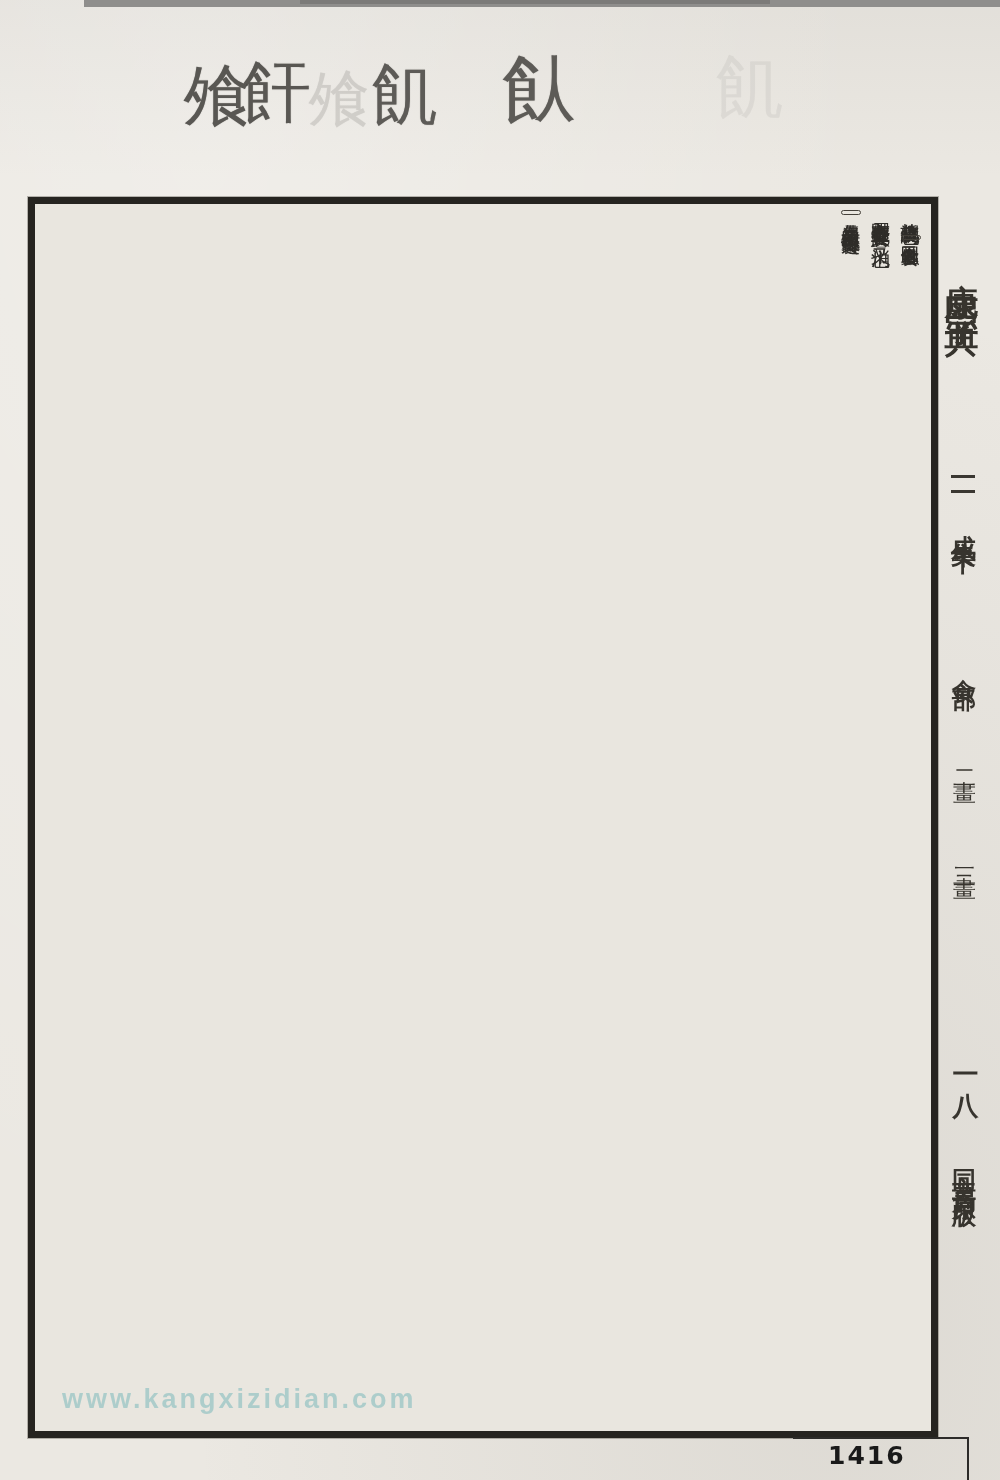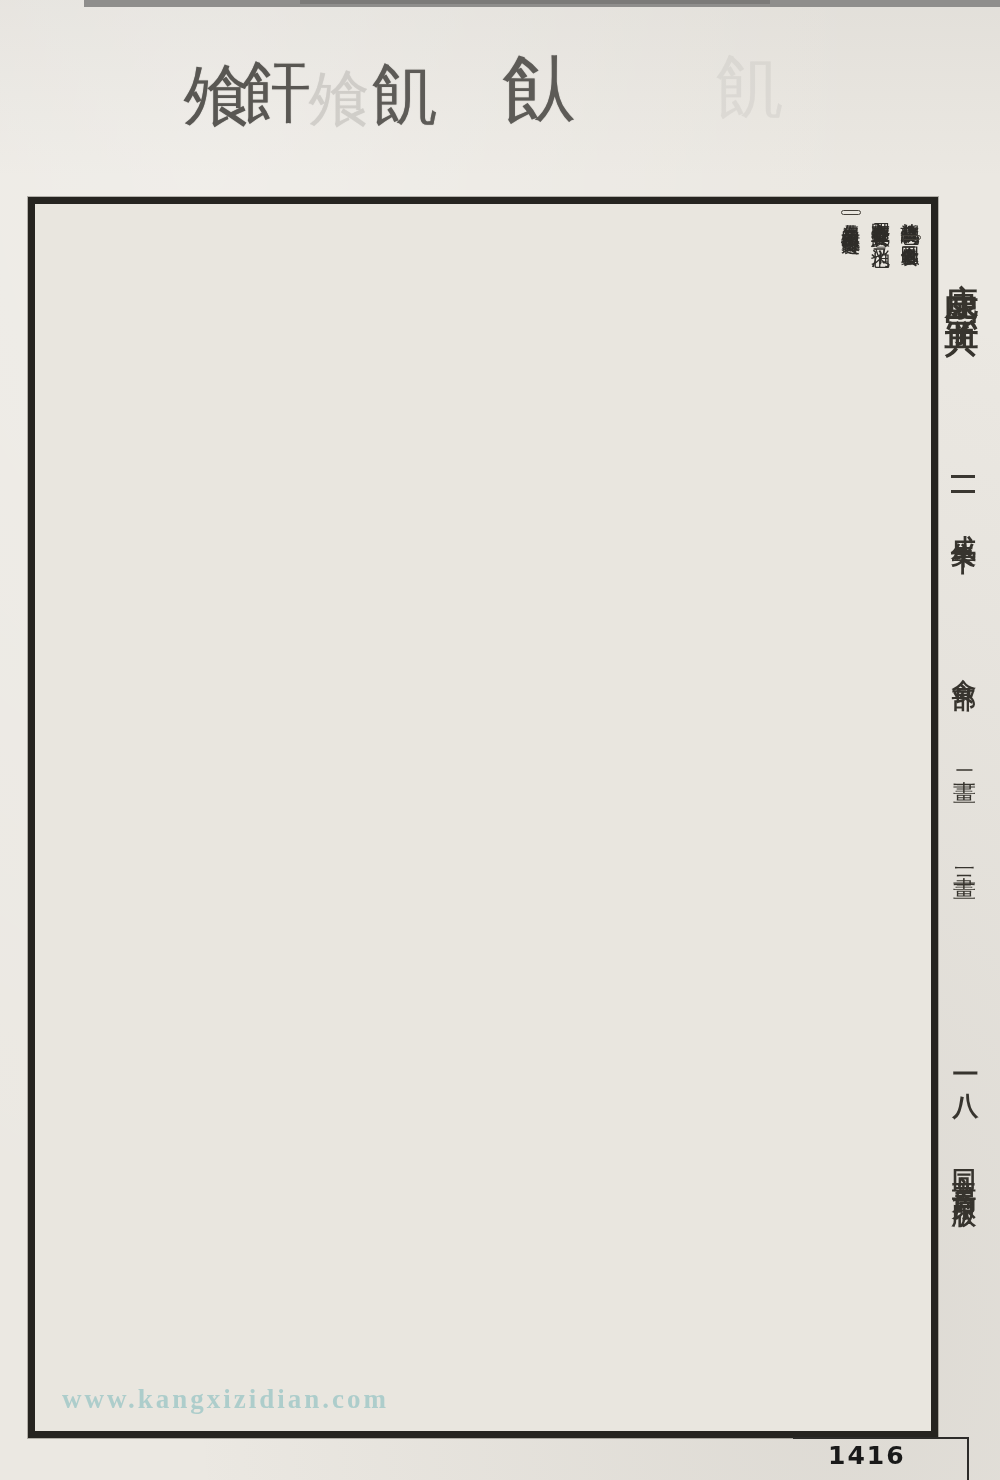--- a/index.html
+++ b/index.html
@@ -45,21 +45,21 @@
   .m-strokes3{left:949px;top:849px;font-size:23px;letter-spacing:10px;}
   .m-pagecn{left:948px;top:1060px;font-size:26px;font-weight:700;letter-spacing:12px;}
   .m-edition{left:948px;top:1150px;font-size:24px;font-weight:700;letter-spacing:7px;}
 
   
   .pn-box-top{position:absolute;left:793px;top:1437px;width:176px;height:2px;background:#2c2b29;}
   .pn-box-right{position:absolute;left:967px;top:1437px;width:2px;height:43px;background:#2c2b29;}
   .page-number{position:absolute;left:828px;top:1441px;
     font-family:"DejaVu Sans","Liberation Sans",sans-serif;font-weight:700;
     font-size:25px;color:#191919;letter-spacing:2px;}
-  .watermark{position:absolute;left:62px;top:1384px;font-family:Liberation Serif, serif;
+  .watermark{position:absolute;left:62px;top:1384px;font-family:Liberation Sans, sans-serif;
     font-size:27px;font-weight:700;color:rgba(35,150,160,0.30);letter-spacing:3px;}
 </style>
 </head>
 <body>
 
 <div class="paper-shade"></div>
 <div class="scan-edge-top"></div>
 <div class="scan-edge-top2"></div>
 
 <div id="seal-row">

